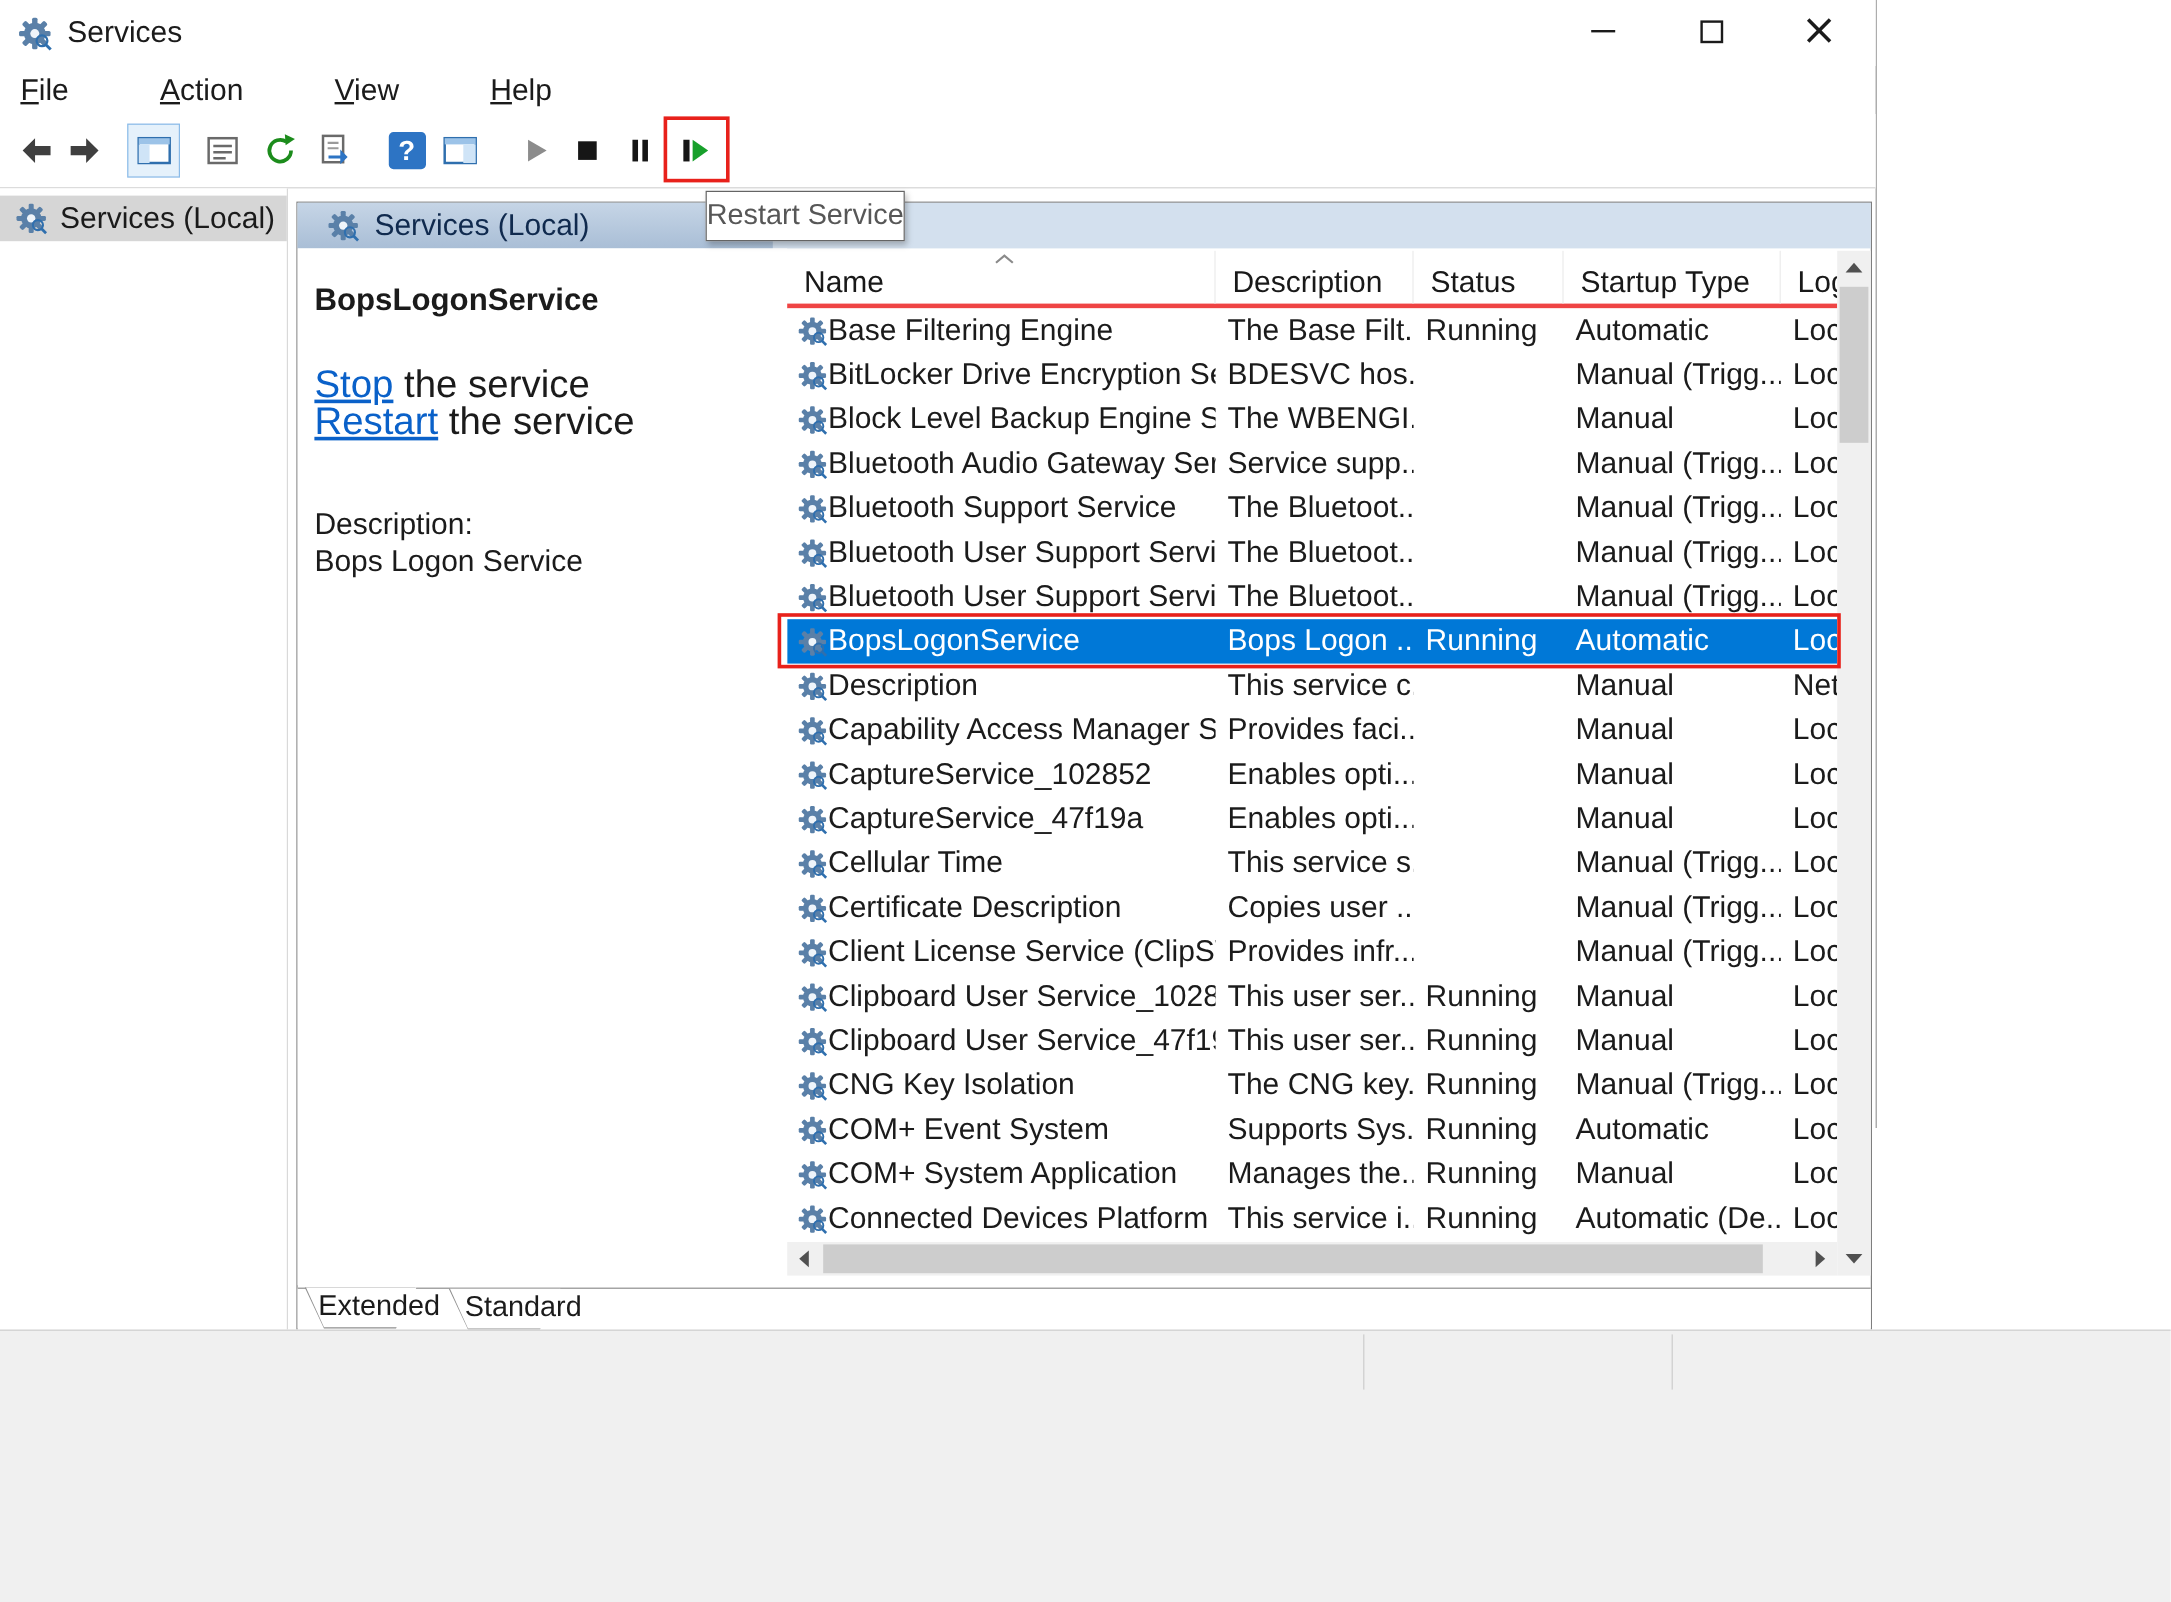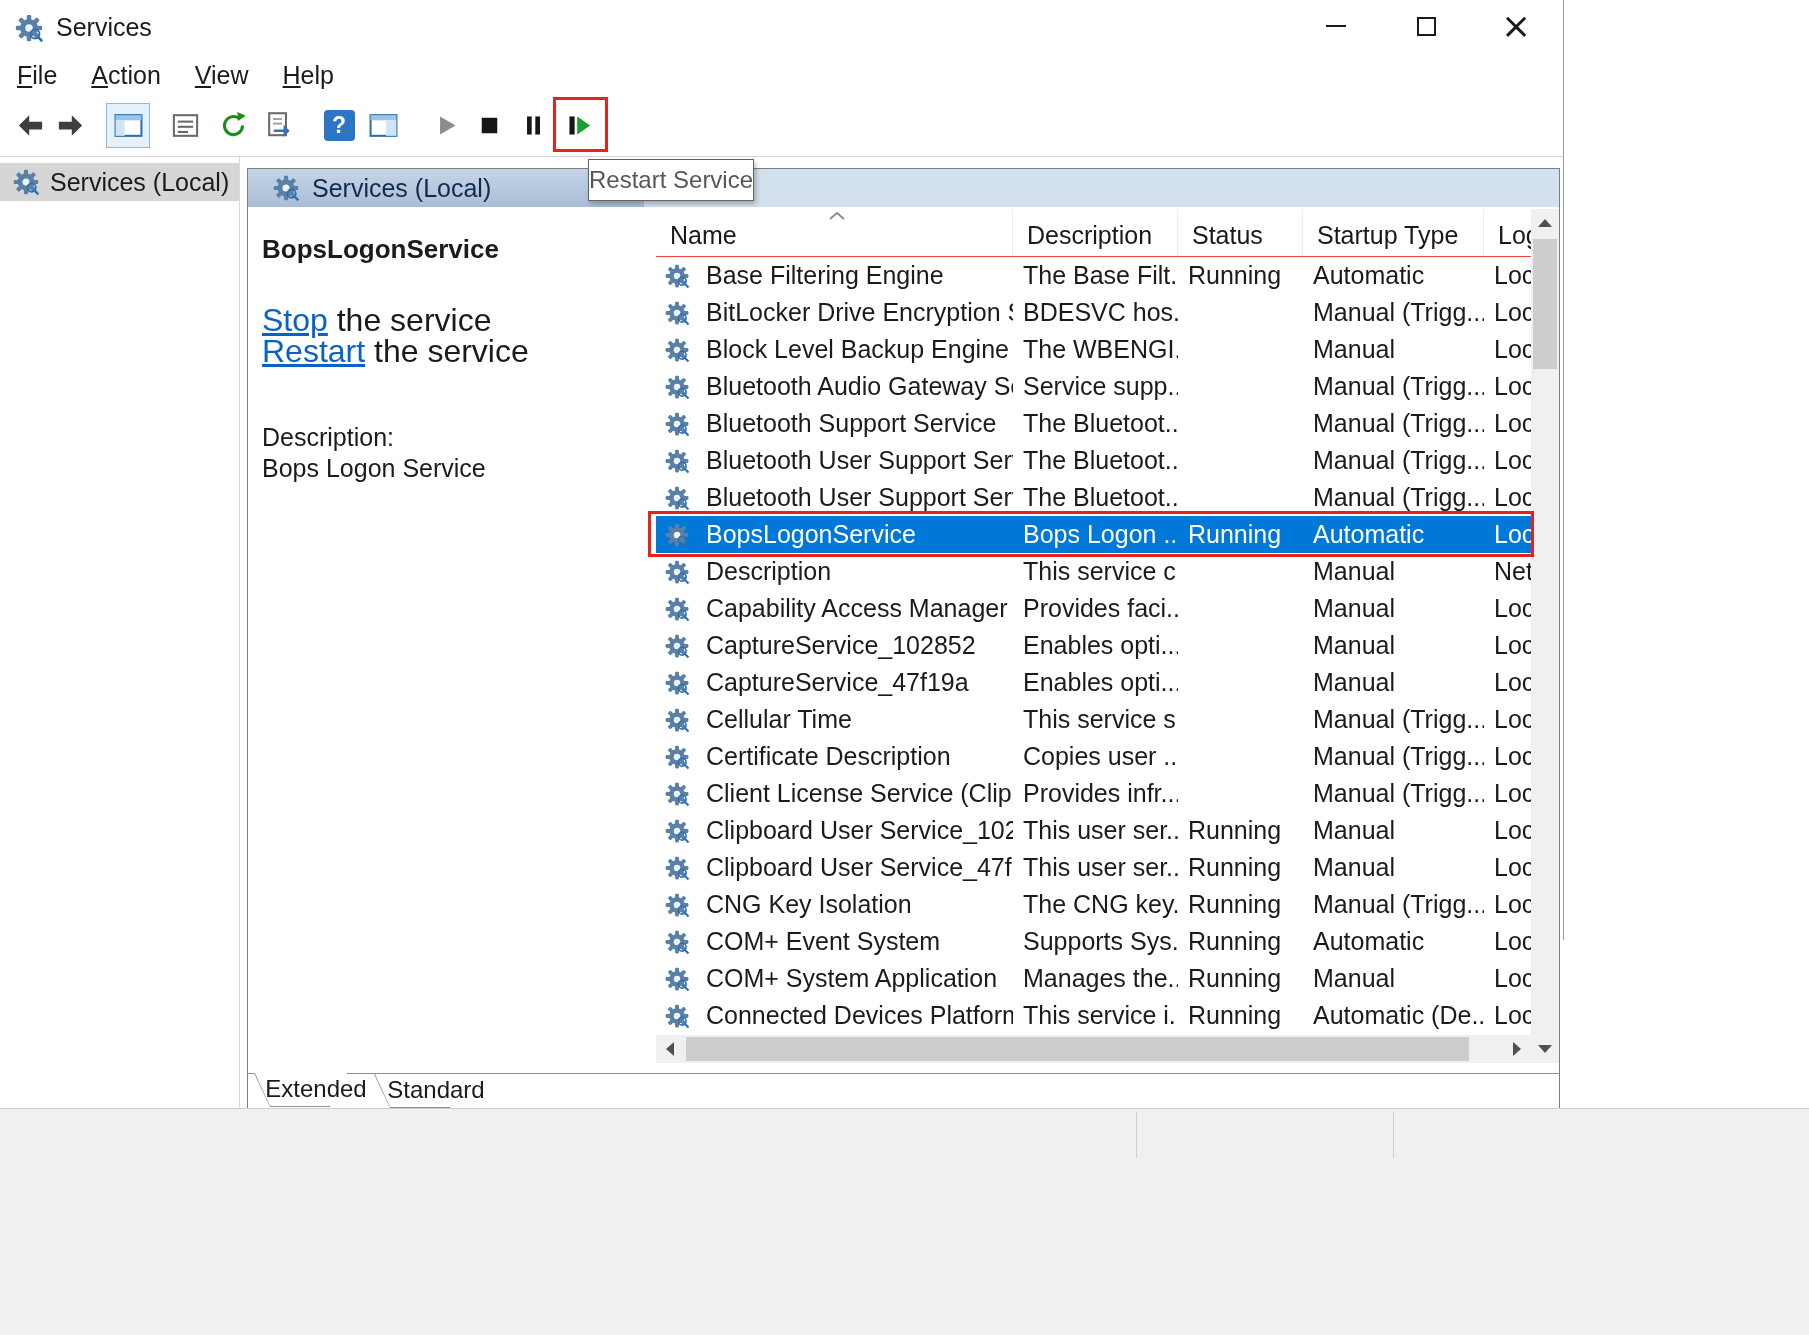--- a/index.html
+++ b/index.html
@@ -11,21 +11,21 @@
   .window { position:absolute; left:0; top:0; width:1564px; height:940px; background:#fff; border-right:1px solid #9a9a9a; }
   .titlebar { position:absolute; left:0; top:0; width:100%; height:55px; background:#fff; display:flex; align-items:center; }
   .title-icon { width:30px; height:30px; margin-left:14px; flex:0 0 auto; }
   .title-text { margin-left:12px; font-size:25px; color:#1b1b1b; }
   .caption { position:absolute; right:2px; top:0; display:flex; }
   .cap-btn { width:90px; height:52px; display:flex; align-items:center; justify-content:center; }
   .glyph-min { width:20px; height:2px; background:#1b1b1b; }
   .glyph-max { width:19px; height:19px; border:2px solid #1b1b1b; }
   .glyph-close { font-size:36px; line-height:1; color:#1b1b1b; font-family:"DejaVu Sans",sans-serif; }
 
-  .menubar { position:absolute; left:0; top:55px; width:100%; height:40px; display:flex; align-items:center; font-size:25px; }
+  .menubar { position:absolute; left:0; top:55px; width:100%; height:40px; display:flex; align-items:center; font-size:25px;gap:42px; }
   .menu-item { display:inline-block; padding:2px 17px; }
   .menu-item::first-letter { text-decoration:underline; }
 
   .toolbar { position:absolute; left:0; top:95px; width:100%; height:62px; border-bottom:1px solid #d4d4d4; background:#fff; }
   .tb { position:absolute; top:8px; width:44px; height:45px; display:flex; align-items:center; justify-content:center; background:transparent; border:1px solid transparent; }
   .tb svg, .tb .hicon { width:31px; height:31px; }
   .tb.toggled { background:#e5f1fb; border:1px solid #8abbe8; }
   .hicon { background:#2d74c4; color:#fff; border-radius:4px; font-size:23px; font-weight:bold; display:flex; align-items:center; justify-content:center; }
 
   
@@ -47,26 +47,26 @@
 
   
   .detail { position:absolute; left:0; top:38px; width:408px; bottom:36px; padding:26px 14px 0 14px; background:#fff; }
   .svc-title { font-size:26px; font-weight:bold; line-height:32px; }
   .svc-links { margin-top:40px; font-size:32px; line-height:31px; }
   .link { color:var(--link,#0a61c9); text-decoration:underline; cursor:pointer; }
   .desc-label { margin-top:55px; font-size:25px; line-height:31px; }
   .desc-text { font-size:25px; line-height:31px; }
 
   
-  .list-header { position:absolute; left:408px; top:40px; width:875px; height:48px; display:grid; grid-template-columns:357px 165px 125px 181px auto; border-bottom:1px solid #ef4444; background:#fff; font-size:25px; color:#191919; }
+  .list-header { position:absolute; left:408px; top:40px; width:875px; height:48px; display:grid; grid-template-columns:357px 165px 125px 181px auto; border-bottom:4px solid #ef4444; background:#fff; font-size:25px; color:#191919; }
   .hcell { padding:12px 0 0 14px; border-right:1px solid #ececec; white-space:nowrap; overflow:hidden; }
   .sort-icon { position:absolute; left:172px; top:2px; width:18px; height:10px; }
   .rows { position:absolute; left:408px; top:88px; width:875px; height:777px; overflow:hidden; background:#fff; }
   .row { display:grid; grid-template-columns:357px 165px 125px 181px auto; height:37px; align-items:center; font-size:25px; white-space:nowrap; }
-  .row .c-name { display:flex; align-items:center; gap:16px; padding-left:8px; overflow:hidden; }
+  .row .c-name { display:flex; align-items:center; gap:0; padding-left:8px; overflow:hidden; }
   .row .c-name svg { width:26px; height:26px; flex:0 0 auto; }
   .row .cell { padding-left:10px; overflow:hidden; }
   .row.selected { background:var(--sel,#0078d7); color:#fff; }
   .red-box.row-box { left:400px; top:342px; width:886px; height:46px; }
 
   
   .h-scroll { position:absolute; left:408px; top:866px; width:875px; height:28px; background:#f0f0f0; }
   .h-thumb { position:absolute; left:30px; right:62px; top:2px; bottom:2px; background:#cdcdcd; }
   .v-scroll { position:absolute; right:0; top:40px; width:28px; height:854px; background:#f0f0f0; }
   .v-thumb { position:absolute; left:2px; right:2px; top:30px; height:130px; background:#cdcdcd; }

